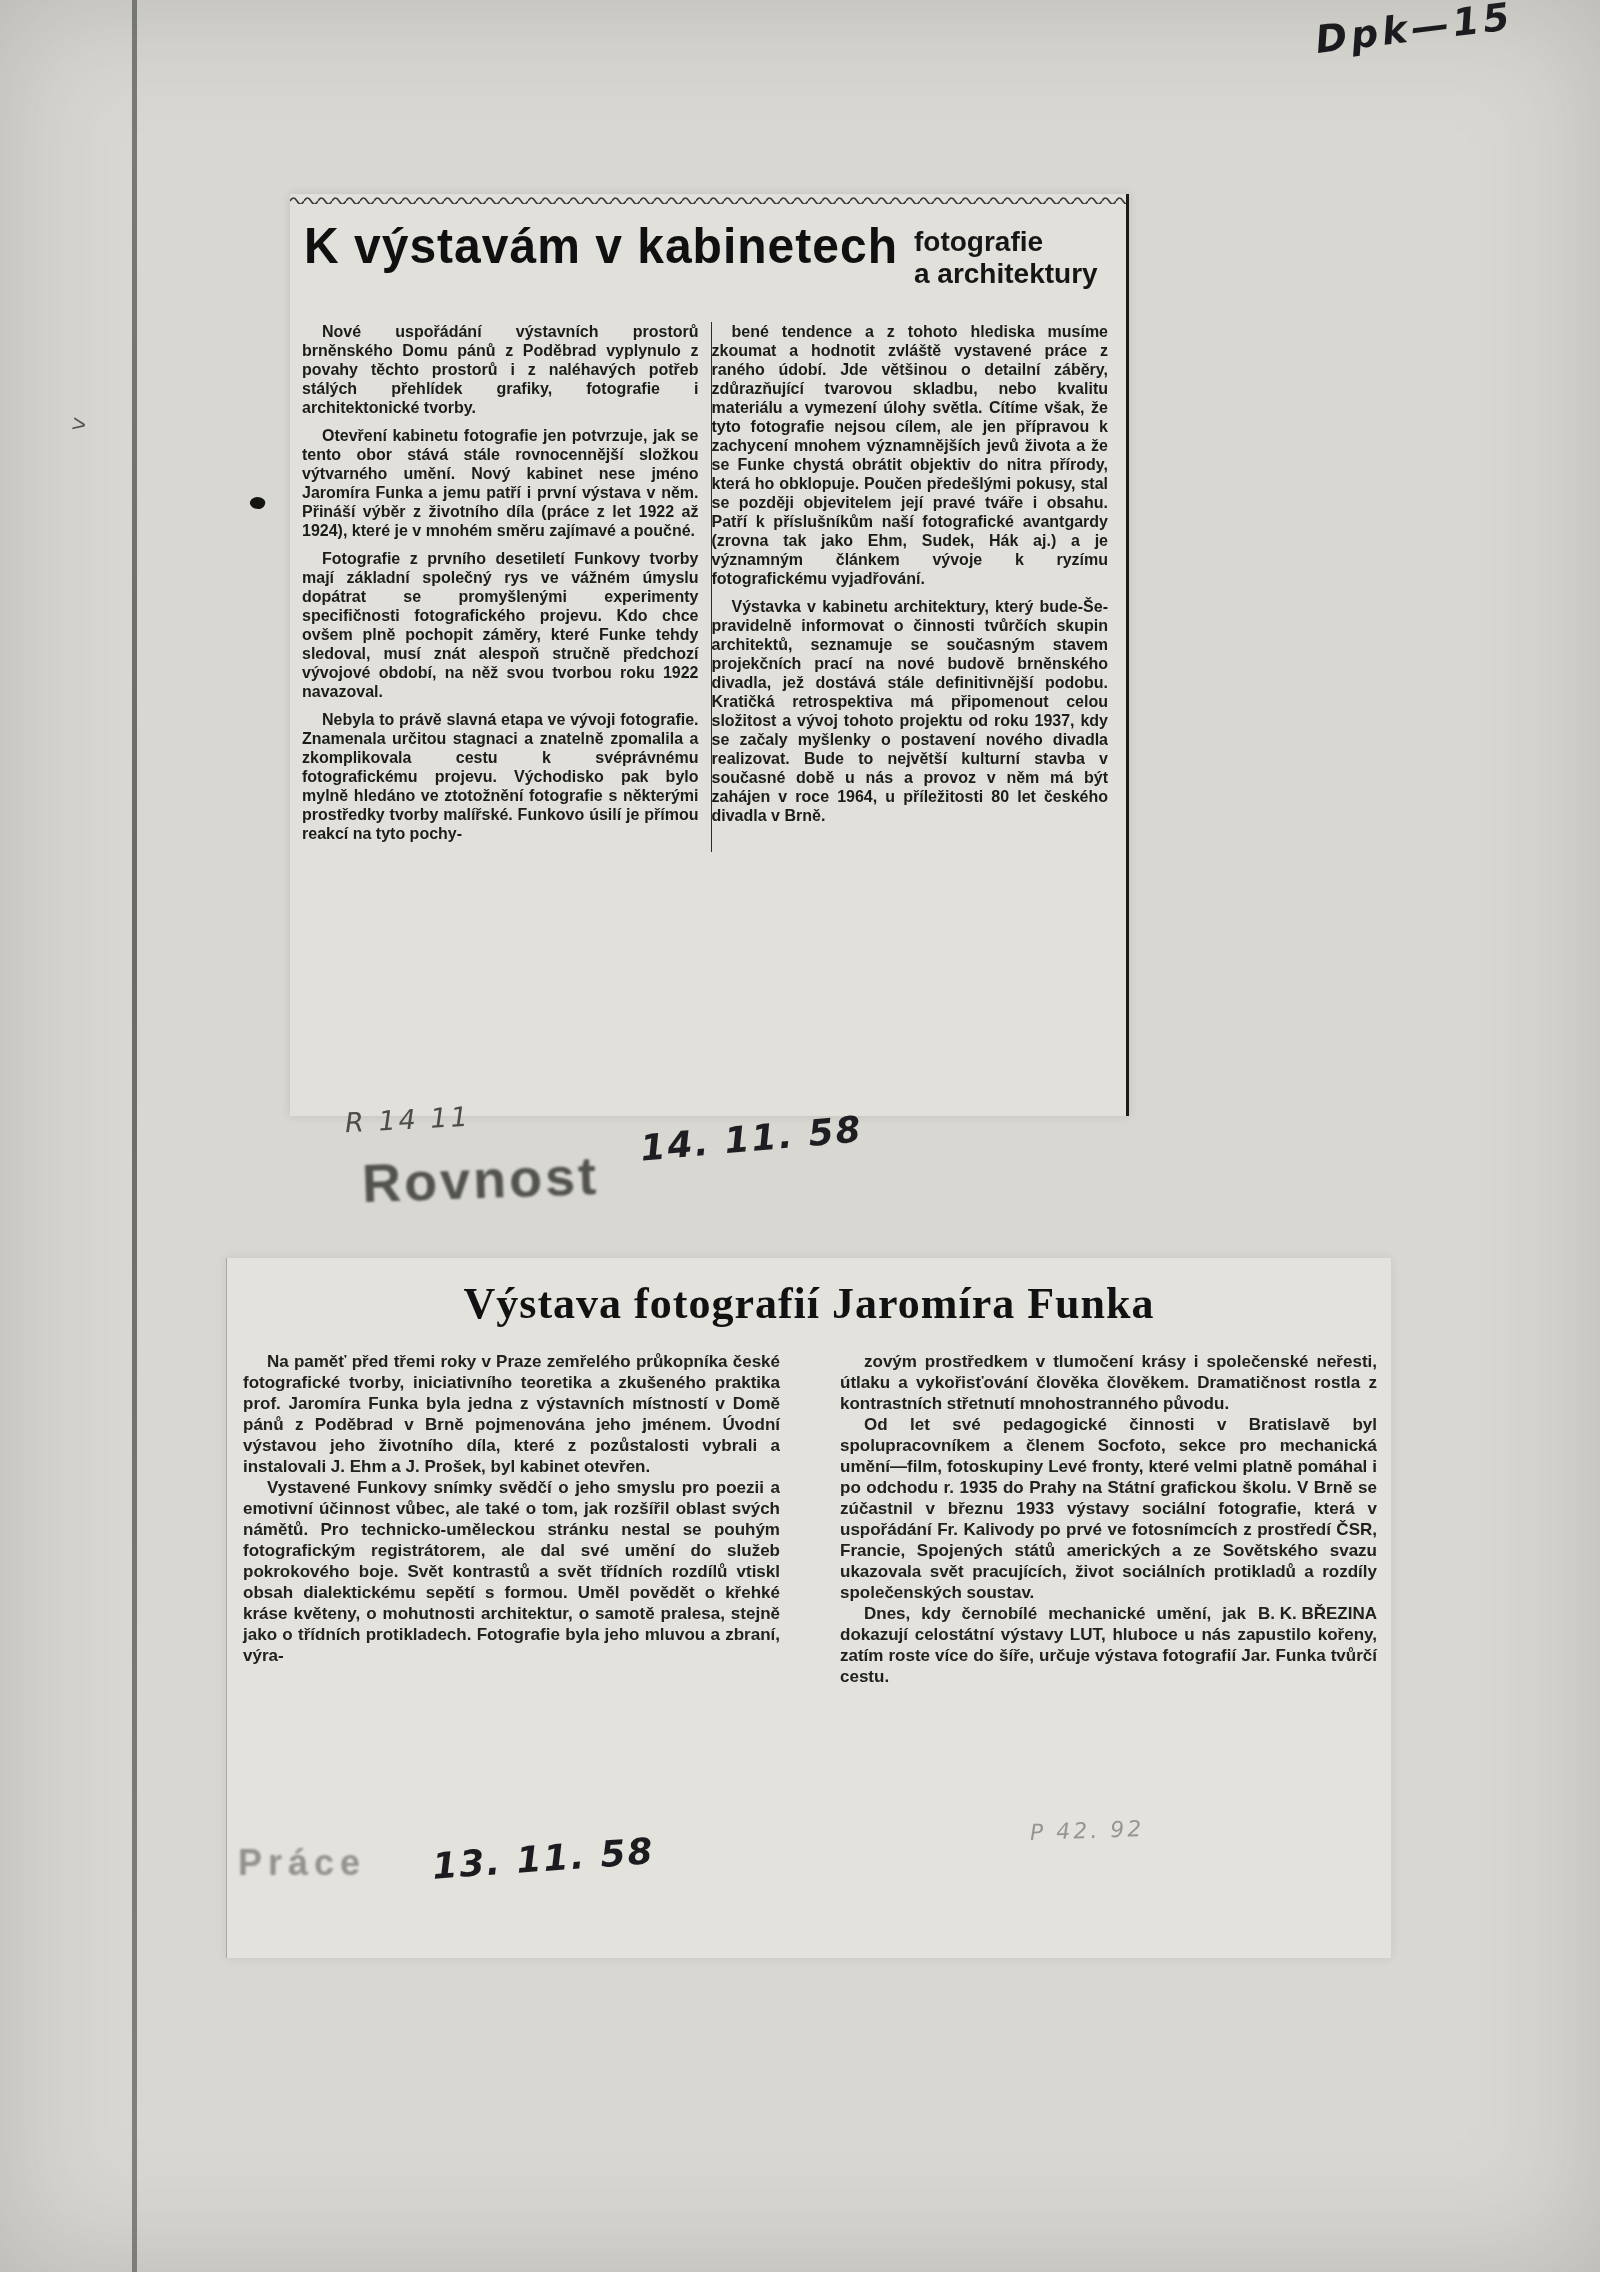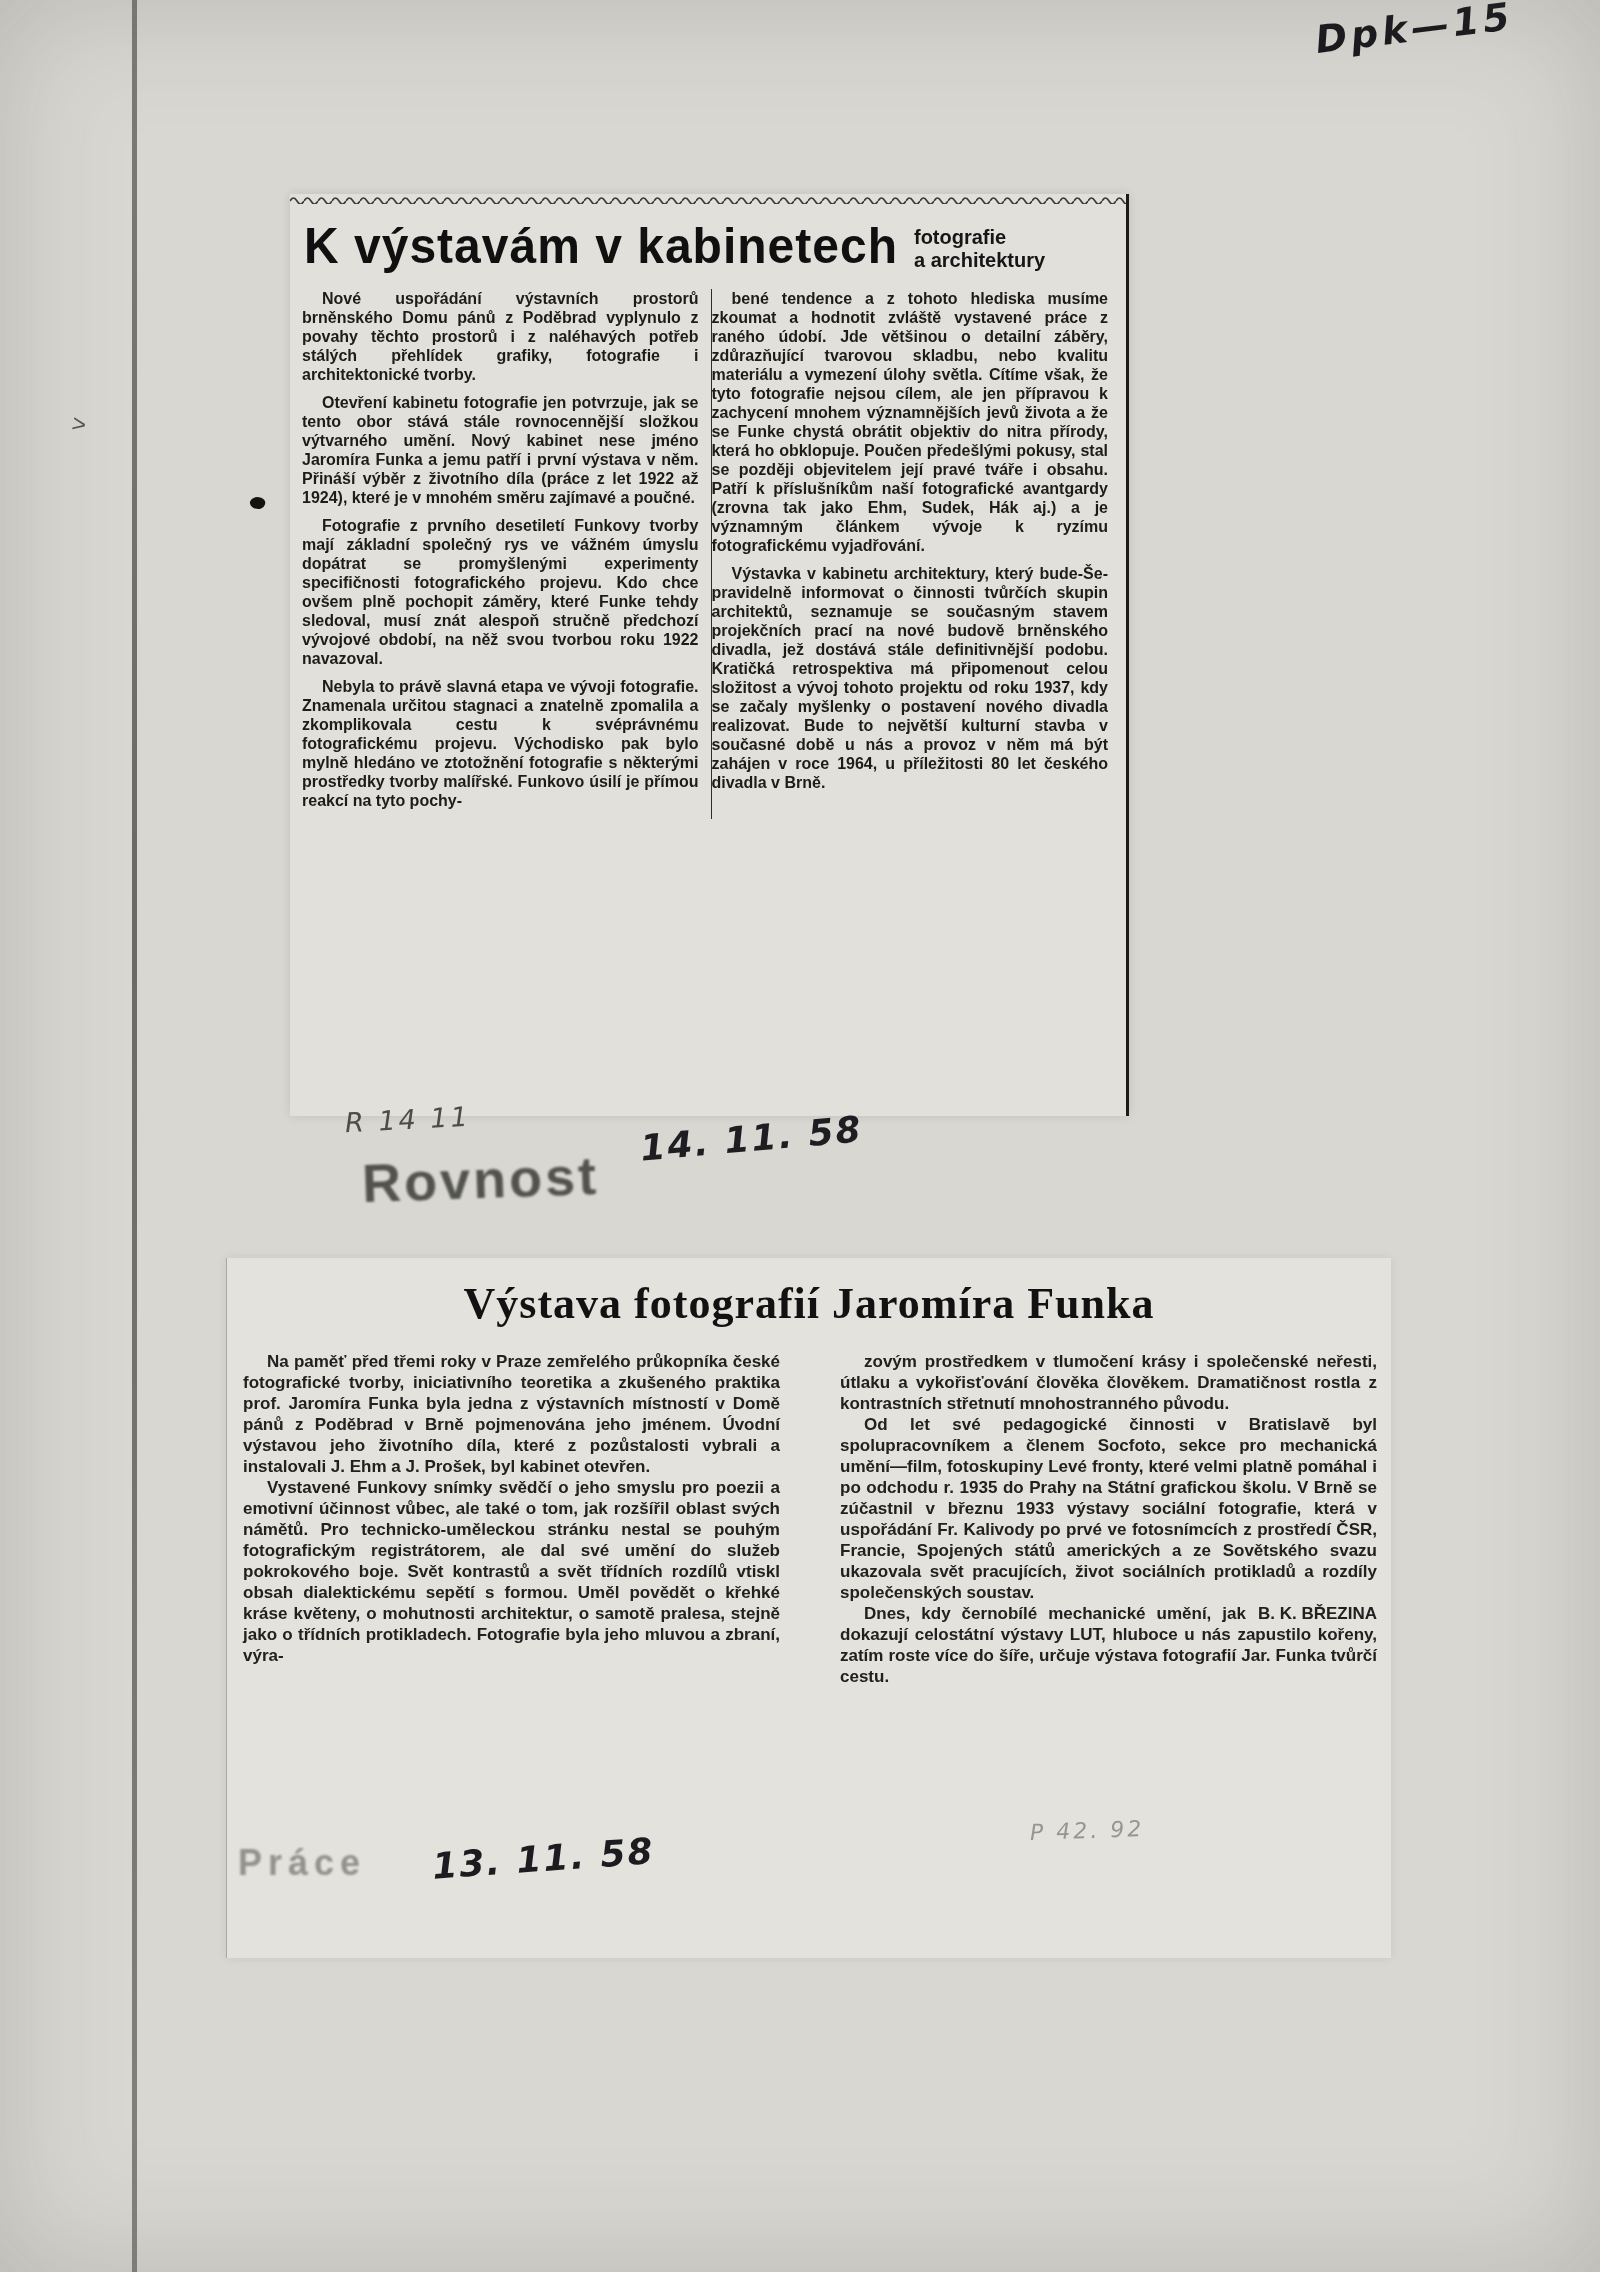--- a/index.html
+++ b/index.html
@@ -23,23 +23,23 @@
     color:#17171c;transform:rotate(-7deg);letter-spacing:4px;font-family:"DejaVu Sans",sans-serif;}
 
   
   #clip1{left:290px;top:194px;width:836px;height:922px;background:#e1e0da;
     border-right:3px solid #1b1b18;box-shadow:0 0 10px rgba(0,0,0,.10);overflow:hidden;}
   #clip1 .wave{display:block;width:100%;height:10px;}
   .clip1-inner{padding:8px 16px 0 12px;}
   .a1-titlebar{display:flex;align-items:flex-start;gap:16px;margin:6px 0 16px 2px;}
   .a1-title{font-size:48px;font-weight:bold;color:#101010;letter-spacing:1px;white-space:nowrap;
     transform:scaleY(1.05);}
-  .a1-sub{font-size:20px;font-weight:bold;color:#161616;line-height:1.15;padding-top:8px;}
+  .a1-sub{font-size:28px;font-weight:bold;color:#161616;line-height:1.15;padding-top:8px;}
   .a1-cols{display:flex;align-items:stretch;}
-  .a1-col{width:50%;padding-right:12px;}
+  .a1-col{width:50%;padding-right:12px;margin-top:16px;}
   .a1-col.second{border-left:1px solid #2c2c28;padding-right:2px;}
   .np{font-size:16px;line-height:19px;font-weight:bold;color:#1c1c1a;
     text-align:justify;margin:0 0 9px 0;text-indent:20px;
     font-family:"Liberation Sans",sans-serif;}
   .sig{float:right;text-indent:0;font-weight:bold;}
 
   
   #pencil-note{left:345px;top:1104px;font-size:27px;color:#4c4c48;font-style:italic;
     transform:rotate(-3deg);font-family:"DejaVu Sans",sans-serif;letter-spacing:3px;}
   #stamp-rovnost{left:362px;top:1148px;font-size:54px;font-weight:bold;letter-spacing:3px;

